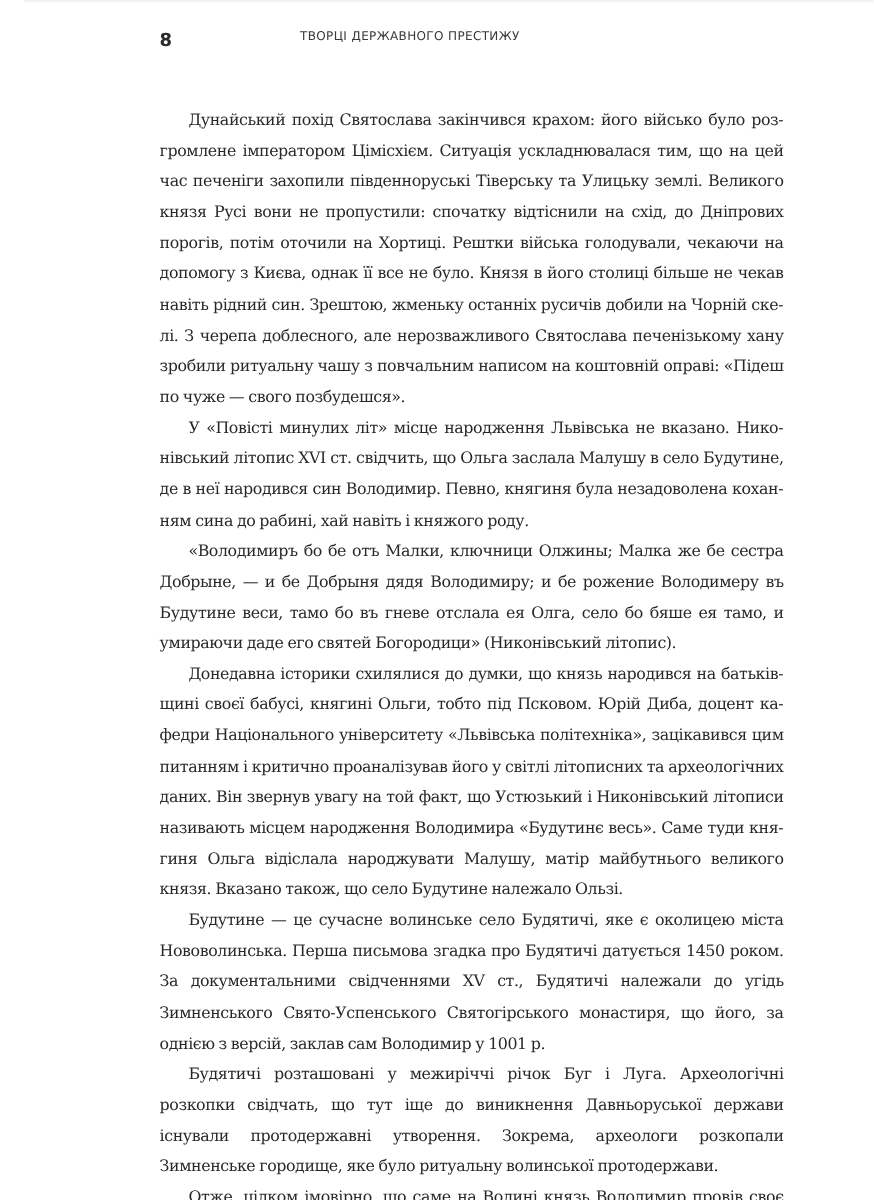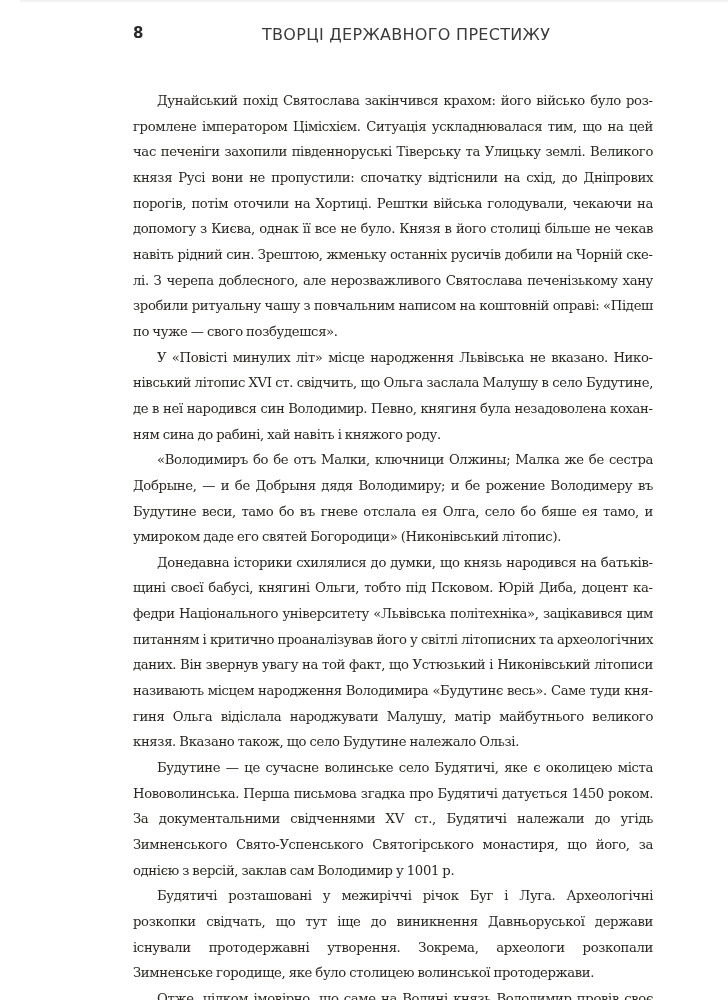--- a/index.html
+++ b/index.html
@@ -15,22 +15,22 @@
   .running-head {
     position: absolute; top: 24px; left: 133px; width: 520px; height: 24px;
     font-family: "DejaVu Sans", sans-serif;
     color: #2a2a2a;
   }
   .page-number {
     position: absolute; left: 0; top: 0;
     font-weight: bold; font-size: 15px; letter-spacing: 0;
   }
   .running-title {
-    position: absolute; left: 129px; top: 1px;
-    font-size: 16px; letter-spacing: 0.3px; color: #3a3a3a;
+    position: absolute; left: 117px; top: 1px;
+    font-size: 10px; letter-spacing: 0.3px; color: #3a3a3a;
   }
   .body-text {
     position: absolute; left: 133px; top: 88px; width: 520px;
     font-family: "DejaVu Serif", serif;
     font-size: 13.2px;
     line-height: 25.65px;
     color: #2b2622;
     text-align: justify;
     letter-spacing: -0.35px;
     word-spacing: -0.5px;
@@ -47,19 +47,19 @@
   <div class="page-top-shade"></div>
 
   <div class="running-head">
     <span class="page-number">8</span>
     <span class="running-title">ТВОРЦІ ДЕРЖАВНОГО ПРЕСТИЖУ</span>
   </div>
 
   <div class="body-text">
     <p>Дунайський похід Святослава закінчився крахом: його військо було роз­громлене імператором Цімісхієм. Ситуація ускладнювалася тим, що на цей час печеніги захопили південноруські Тіверську та Улицьку землі. Великого князя Русі вони не пропустили: спочатку відтіснили на схід, до Дніпрових порогів, потім оточили на Хортиці. Рештки війська голодували, чекаючи на допомогу з Києва, однак її все не було. Князя в його столиці більше не чекав навіть рідний син. Зрештою, жменьку останніх русичів добили на Чорній ске­лі. З черепа доблесного, але нерозважливого Святослава печенізькому хану зробили ритуальну чашу з повчальним написом на коштовній оправі: «Підеш по чуже — свого позбудешся».</p>
     <p>У «Повісті минулих літ» місце народження Львівська не вказано. Нико­нівський літопис XVI ст. свідчить, що Ольга заслала Малушу в село Будутине, де в неї народився син Володимир. Певно, княгиня була незадоволена кохан­ням сина до рабині, хай навіть і княжого роду.</p>
-    <p>«Володимиръ бо бе отъ Малки, ключници Олжины; Малка же бе сестра Добрыне, — и бе Добрыня дядя Володимиру; и бе рожение Володимеру въ Будутине веси, тамо бо въ гневе отслала ея Олга, село бо бяше ея тамо, и уми­роком даде его святей Богородици» (Никонівський літопис).</p>
+    <p>«Володимиръ бо бе отъ Малки, ключници Олжины; Малка же бе сестра Добрыне, — и бе Добрыня дядя Володимиру; и бе рожение Володимеру въ Будутине веси, тамо бо въ гневе отслала ея Олга, село бо бяше ея тамо, и уми­раючи даде его святей Богородици» (Никонівський літопис).</p>
     <p>Донедавна історики схилялися до думки, що князь народився на батьків­щині своєї бабусі, княгині Ольги, тобто під Псковом. Юрій Диба, доцент ка­федри Національного університету «Львівська політехніка», зацікавився цим питанням і критично проаналізував його у світлі літописних та археологічних даних. Він звернув увагу на той факт, що Устюзький і Никонівський літописи називають місцем народження Володимира «Будутинє весь». Саме туди кня­гиня Ольга відіслала народжувати Малушу, матір майбутнього великого князя. Вказано також, що село Будутине належало Ользі.</p>
     <p>Будутине — це сучасне волинське село Будятичі, яке є околицею міста Нововолинська. Перша письмова згадка про Будятичі датується 1450 роком. За документальними свідченнями XV ст., Будятичі належали до угідь Зимнен­ського Свято-Успенського Святогірського монастиря, що його, за однією з версій, заклав сам Володимир у 1001 р.</p>
-    <p>Будятичі розташовані у межиріччі річок Буг і Луга. Археологічні розкопки свідчать, що тут іще до виникнення Давньоруської держави існували про­тодержавні утворення. Зокрема, археологи розкопали Зимненське городище, яке було столицею волинської протодержави.</p>
+    <p>Будятичі розташовані у межиріччі річок Буг і Луга. Археологічні розкопки свідчать, що тут іще до виникнення Давньоруської держави існували про­тодержавні утворення. Зокрема, археологи розкопали Зимненське городище, яке було ритуальну волинської протодержави.</p>
     <p>Отже, цілком імовірно, що саме на Волині князь Володимир провів своє раннє дитинство, хоча й неможливо точно сказати, скільки тривав цей період.</p>
   </div>
 </div>
 
 </body></html>

